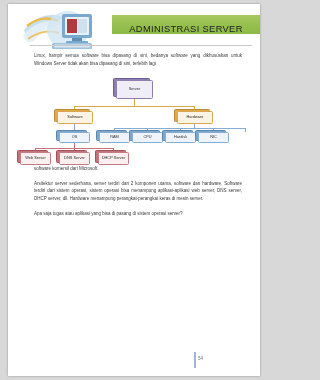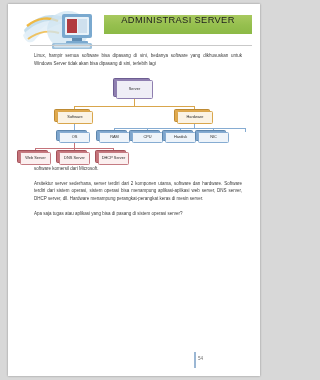--- a/index.html
+++ b/index.html
@@ -13,23 +13,23 @@
     width:252px;height:372px;
     background:#ffffff;
     box-shadow:0 0 2px rgba(0,0,0,.35);
     overflow:hidden;
   }
 
   
   .header{position:relative;height:48px;}
   .clipart{position:absolute;left:14px;top:4px;width:92px;height:44px;}
   .banner{
-    position:absolute;left:96px;top:11px;width:148px;height:19px;
+    position:absolute;left:104px;top:11px;width:148px;height:19px;
     background:linear-gradient(180deg,#a8c95f 0%,#95bf4e 55%,#8cb946 100%);
-    display:flex;align-items:flex-start;justify-content:center;
+    display:flex;align-items:flex-end;justify-content:center;
   }
   .banner-title{
     font-size:9.3px;letter-spacing:.35px;color:#1d1d1d;white-space:nowrap;
   }
   .header-rule{
     position:absolute;left:22px;top:41px;width:222px;height:1px;background:#c9c9c9;
   }
 
   
   .body{position:absolute;left:0;top:48px;width:252px;}

